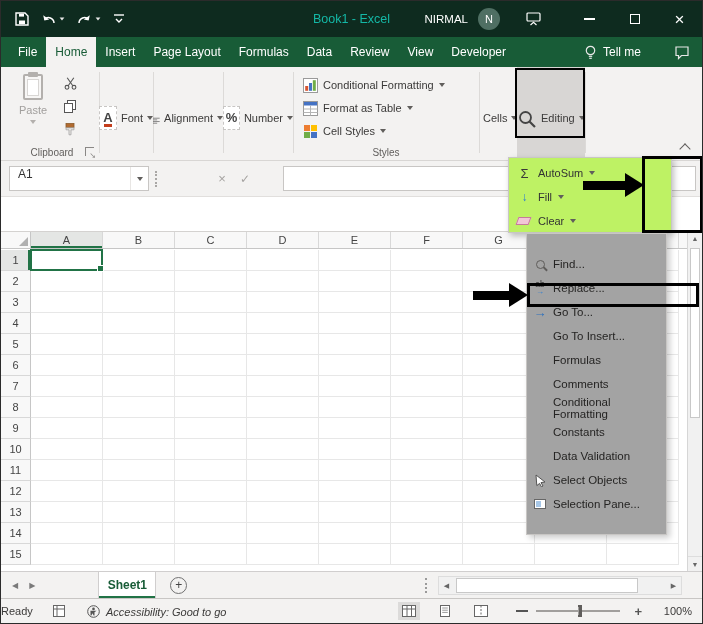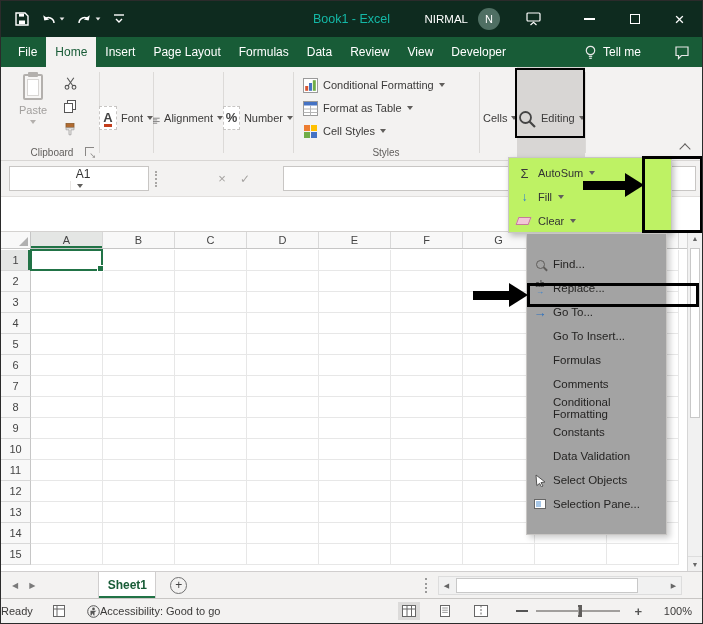--- a/index.html
+++ b/index.html
@@ -69,21 +69,21 @@
   .grp.editing { background:#d8d6d4; }
   
   .collapse-btn { position:absolute; right:12px; bottom:8px; width:10px; height:10px; }
   .collapse-btn::before { content:''; position:absolute; left:1px; top:3px; width:7px; height:7px;
              border-left:1.5px solid #605e5c; border-top:1.5px solid #605e5c; transform:rotate(45deg); }
 
   
   .formula-row { position:absolute; top:160px; left:0; right:0; height:36px; background:#f3f2f1;
                  border-bottom:1px solid #e1dfdd; }
   .name-box { position:absolute; left:8px; top:5px; width:140px; height:25px; background:#fff;
-              border:1px solid #c8c6c4; display:flex; align-items:center; font-size:12px;flex-direction:column; }
+              border:1px solid #c8c6c4; display:flex; align-items:flex-start; font-size:12px; }
   .name-box .nb-text { padding-left:8px; flex:1; }
   .nb-chev { width:18px; height:100%; display:flex; align-items:center; justify-content:center; border-left:1px solid #e8e6e4; }
   .fb-dots { position:absolute; left:154px; top:10px; width:3px; height:16px; border-left:2px dotted #a9a7a5; }
   .fb-btn { position:absolute; top:5px; width:22px; height:25px; display:flex; align-items:center; justify-content:center; }
   .fb-x { left:210px; color:#a5a3a1; font-size:13px; }
   .fb-x::before { content:'×'; }
   .fb-check { left:233px; color:#a5a3a1; font-size:12px; }
   .fb-check::before { content:'✓'; }
   .fb-fx { left:256px; color:#555; font-style:italic; font-size:12px; font-weight:normal;margin-top:32px; }
   .fb-input { position:absolute; left:282px; right:6px; top:5px; height:25px; background:#fff; border:1px solid #c8c6c4; }
@@ -135,21 +135,21 @@
   .hs-left, .hs-right { width:15px; display:flex; align-items:center; justify-content:center; font-size:7px; color:#666; }
   .hs-left::before { content:'◀'; } .hs-right::before { content:'▶'; }
   .hs-track { flex:1; position:relative; }
   .hs-thumb { position:absolute; left:2px; top:1px; bottom:1px; width:182px; background:#fff; border:1px solid #c8c8c8; }
 
   
   .statusbar { position:absolute; top:597px; left:0; right:0; bottom:0; background:#f3f2f1;
                border-top:1px solid #c8c6c4; display:flex; align-items:center; font-size:11px; color:#3b3a39; }
   .sb-ready { width:46px; }
   .sb-macro { margin-left:6px; display:flex; }
-  .sb-access { display:flex; align-items:flex-start; margin-left:22px; }
+  .sb-access { display:flex; align-items:flex-end; gap:6px; margin-left:22px;font-style:italic; }
   .sb-right { margin-left:auto; display:flex; align-items:center; padding-right:10px; }
   .view-btn { display:flex; align-items:center; justify-content:center; width:22px; height:18px; margin-right:14px; }
   .view-btn.active { background:#dcdbda; }
   .z-minus { margin:0 8px 0 10px; width:12px; height:2px; background:#555; }
   .zslider { position:relative; width:84px; height:14px; margin-right:8px; }
   .zslider::before { content:''; position:absolute; left:0; right:0; top:6px; height:2px; background:#a19f9d; }
   .zslider::after { content:''; position:absolute; left:50%; top:3px; width:1px; height:8px; background:#a19f9d; }
   .zthumb { position:absolute; left:49%; top:1px; width:4px; height:12px; background:#605e5c; }
   .z-plus { margin:0 14px 0 6px; font-size:13px; color:#555; font-weight:bold; }
   .z-plus::before { content:'+'; }

